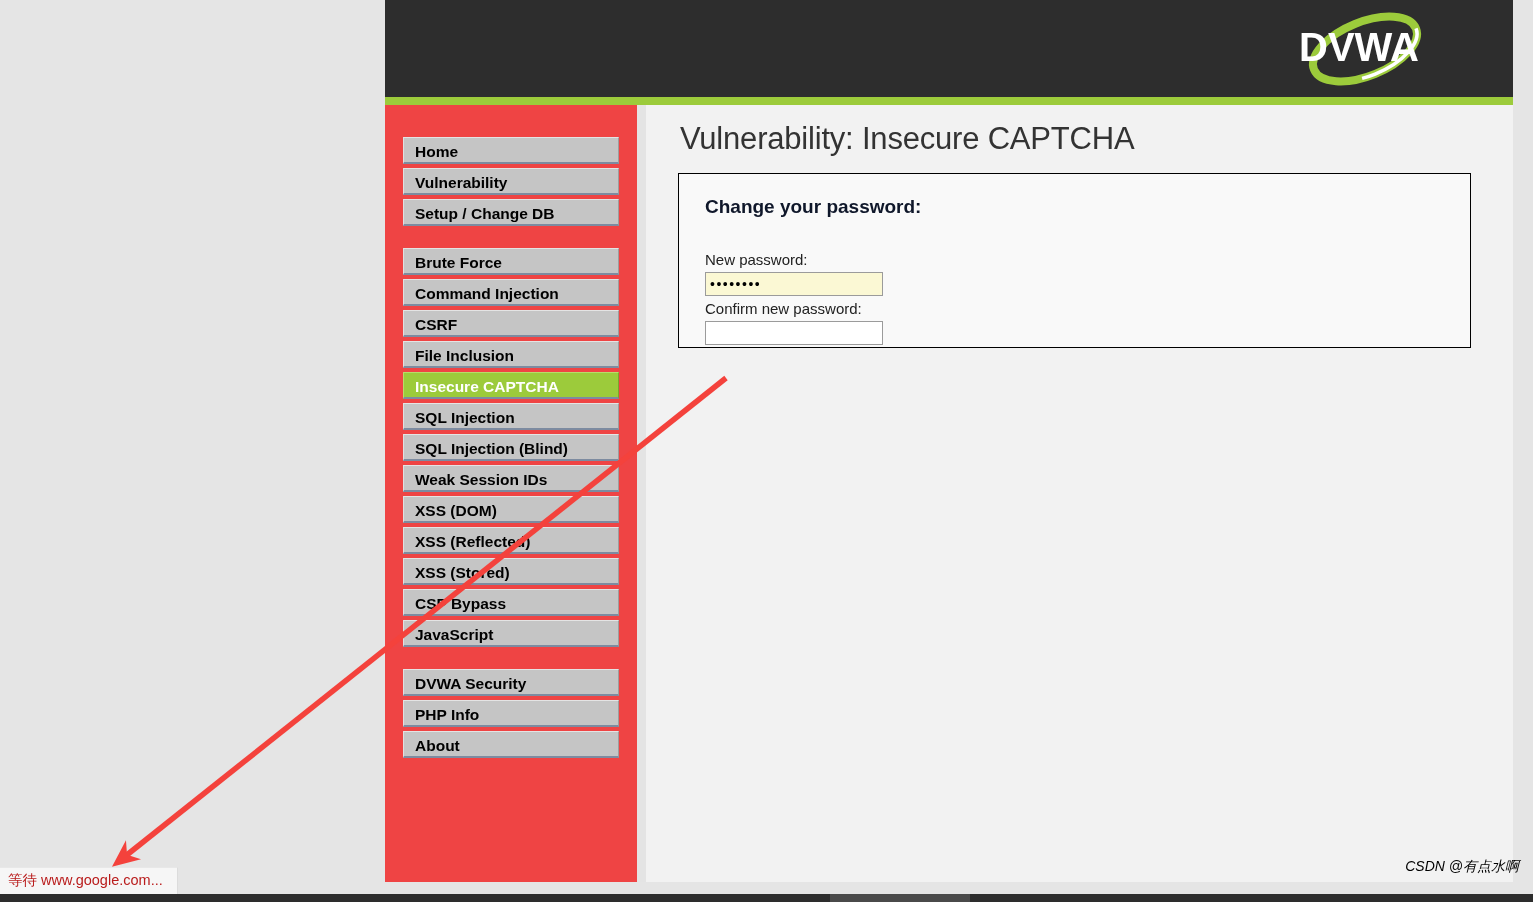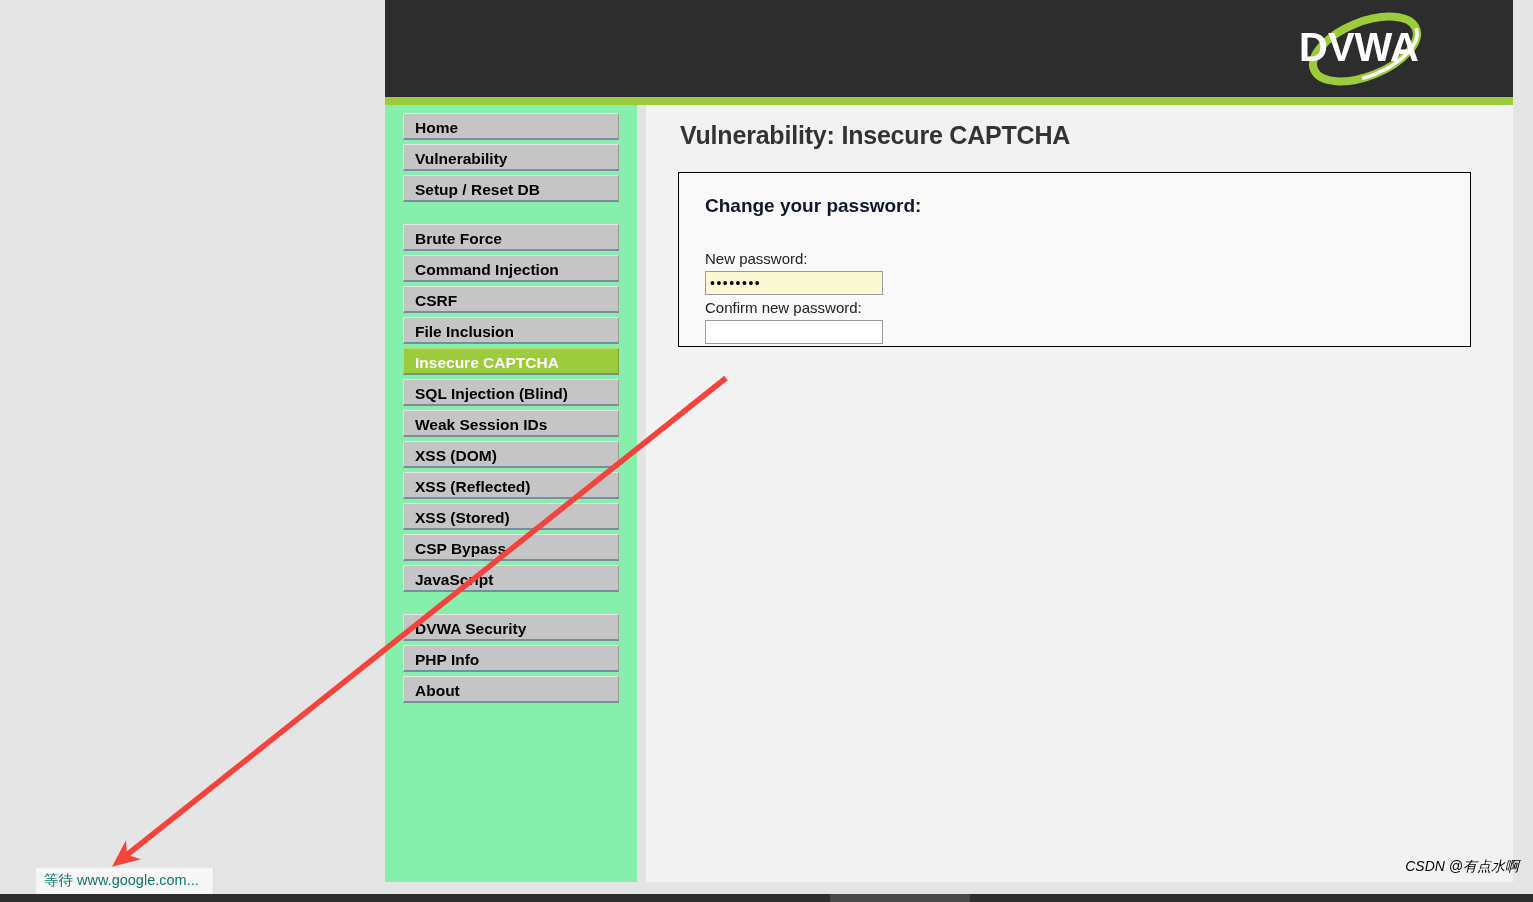--- a/index.html
+++ b/index.html
@@ -48,22 +48,22 @@
   
   #body-wrap {
     display: flex;
     align-items: stretch;
     height: 777px;
   }
 
   
   #sidebar {
     width: 252px;
-    background: #86efac;
-    padding-top: 8px;
+    background: #ef4444;
+    padding-top: 32px;
     box-sizing: border-box;
     flex: 0 0 252px;
   }
   .menu-group {
     margin: 0 0 22px 0;
     padding: 0;
     list-style: none;
   }
   .menu-group:last-child { margin-bottom: 0; }
   .menu-item {
@@ -106,24 +106,24 @@
     background: #f2f2f2;
     padding: 16px 42px 0 32px;
     box-sizing: border-box;
     position: relative;
   }
   #main-inner {
     background: #f2f2f2;
     height: 285px;
   }
   #page-title {
-    font-size: 25px;
-    font-weight: bold;
+    font-size: 31px;
+    font-weight: normal;
     color: #333333;
-    margin: 0 0 22px 2px;
+    margin: 0 0 16px 2px;
     letter-spacing: -0.2px;
   }
   #vuln-box {
     border: 1px solid #000000;
     background: #f9f9f9;
     padding: 22px 26px 26px 26px;
     box-sizing: border-box;
     height: 175px;
   }
   #box-heading {
@@ -172,24 +172,23 @@
   
   #status-bar {
     position: absolute;
     left: 0;
     bottom: 8px;
     background: #f6f6f6;
     border-right: 1px solid #dcdcdc;
     border-top: 1px solid #e8e8e8;
     padding: 3px 14px 4px 8px;
     font-size: 14.5px;
-    color: #0f766e;
+    color: #b91c1c;
     font-family: "Liberation Sans", sans-serif;
     white-space: nowrap;
-    margin-left: 36px;
   }
 
   
   #bottom-strip {
     position: absolute;
     left: 0;
     bottom: 0;
     width: 1533px;
     height: 8px;
     background: #2d2d2d;
@@ -230,29 +229,30 @@
   </div>
   <div id="green-bar"></div>
 
   <div id="body-wrap">
 
     <nav id="sidebar">
 
       <ul class="menu-group">
         <li class="menu-item">Home</li>
         <li class="menu-item">Vulnerability</li>
-        <li class="menu-item">Setup / Reset DB</li>
+        <li class="menu-item">Setup / Change DB</li>
       </ul>
 
       <ul class="menu-group">
         <li class="menu-item">Brute Force</li>
         <li class="menu-item">Command Injection</li>
         <li class="menu-item">CSRF</li>
         <li class="menu-item">File Inclusion</li>
         <li class="menu-item selected">Insecure CAPTCHA</li>
+        <li class="menu-item">SQL Injection</li>
         <li class="menu-item">SQL Injection (Blind)</li>
         <li class="menu-item">Weak Session IDs</li>
         <li class="menu-item">XSS (DOM)</li>
         <li class="menu-item">XSS (Reflected)</li>
         <li class="menu-item">XSS (Stored)</li>
         <li class="menu-item">CSP Bypass</li>
         <li class="menu-item">JavaScript</li>
       </ul>
 
       <ul class="menu-group">

